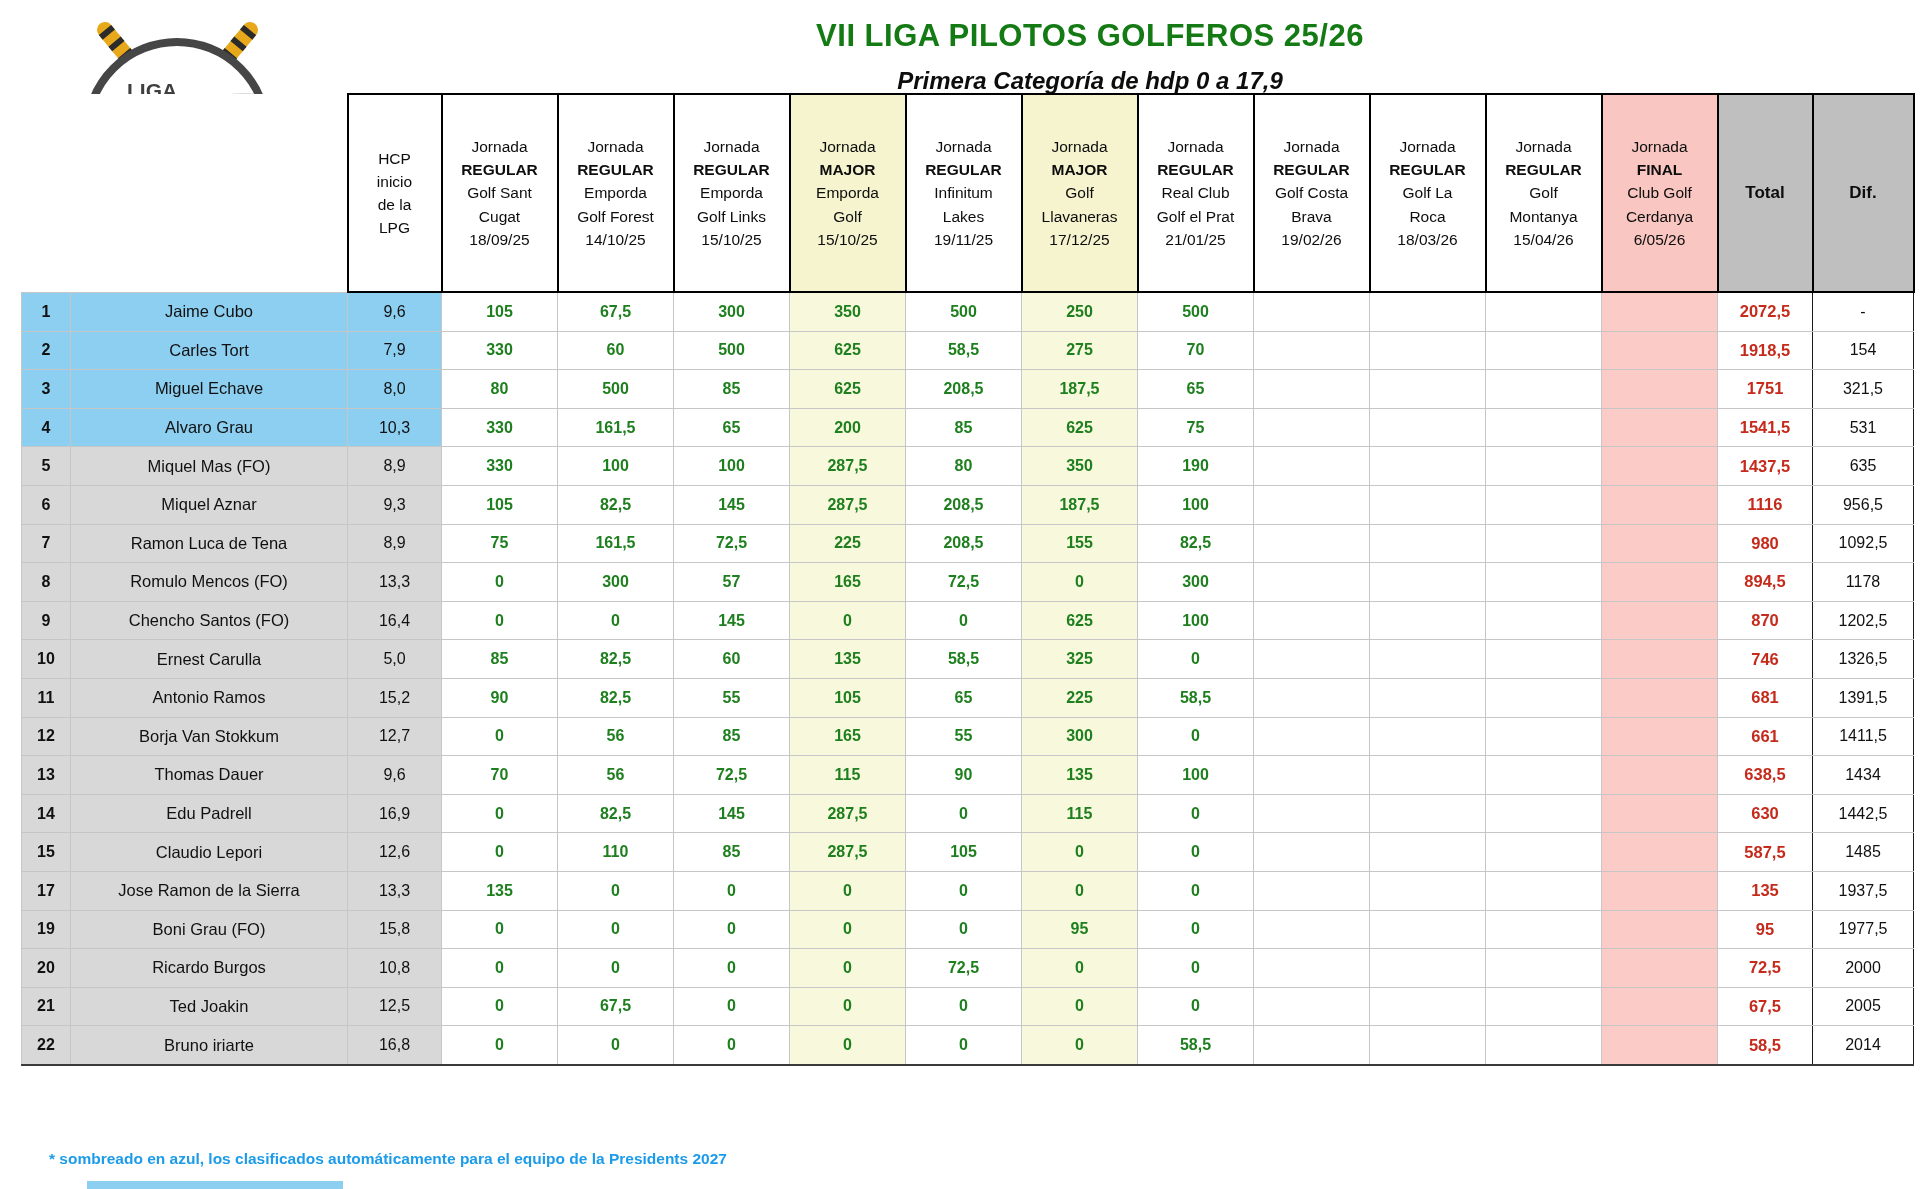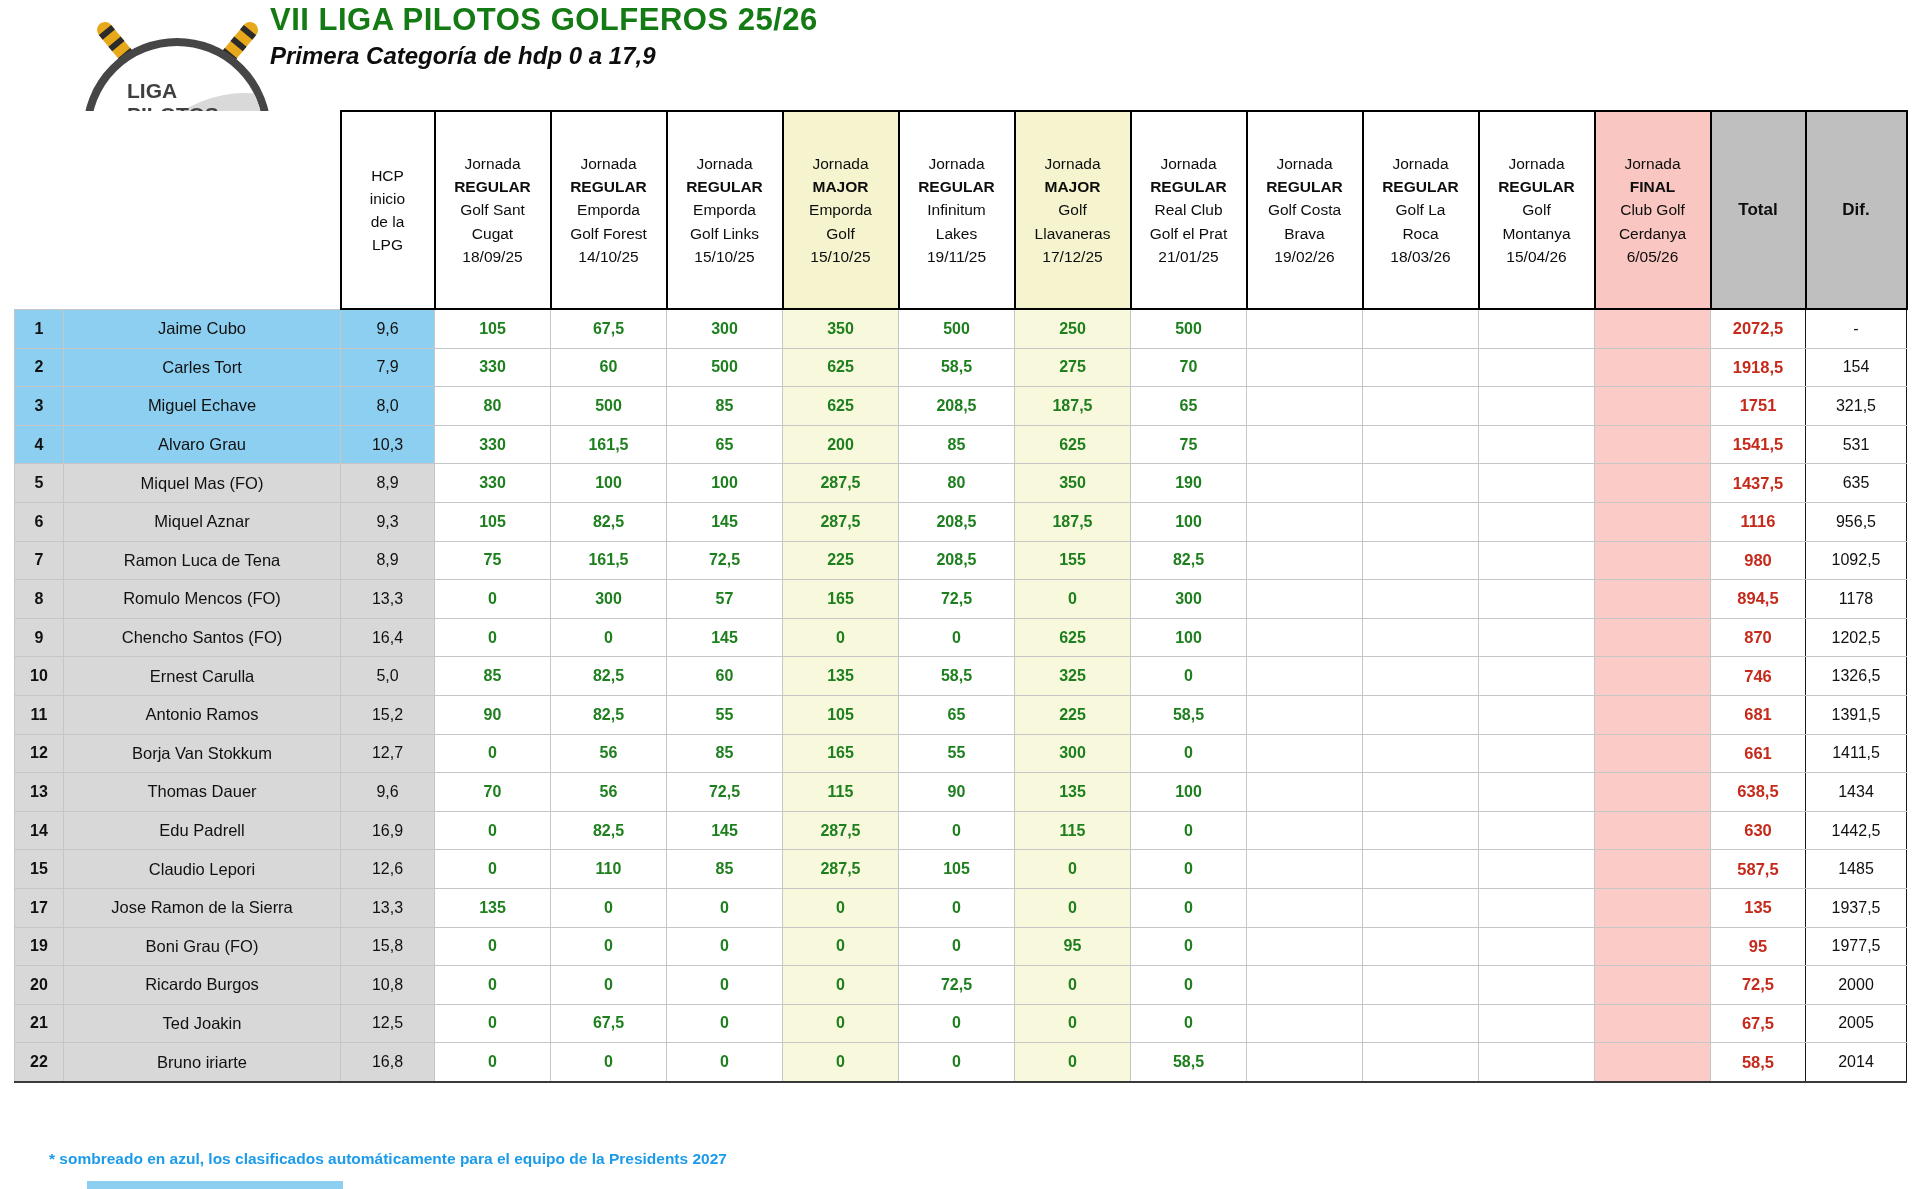--- a/index.html
+++ b/index.html
@@ -1,27 +1,27 @@
 <!DOCTYPE html>
 <html style="--title-green: #147A14; --score-green: #1E7F1E; --total-red: #C52A1B; --qualified-blue: #8CCFF1; --row-gray: #D8D8D8; --major-yellow-header: #F5F4CE; --major-yellow-cell: #F8F8DC; --final-pink-header: #F9C6C1; --final-pink-cell: #FBCBC7; --summary-gray-header: #BFBFBF; --note-blue: #1B9BE9; --tee-green: #17502A;"><head>
 <meta charset="utf-8">
 <style>
   html,body{margin:0;padding:0;background:#fff;}
   body{width:1920px;height:1189px;position:relative;overflow:hidden;
        font-family:"Liberation Sans",sans-serif;color:#111;}
 
   
   .logo{position:absolute;left:55px;top:2px;width:245px;height:258px;}
-  .title-block{position:absolute;left:270px;top:2px;width:1640px;}
+  .title-block{position:absolute;left:270px;top:18px;width:1640px;text-align:center;}
   .main-title{font-size:31px;font-weight:bold;color:var(--title-green);letter-spacing:.5px;}
-  .subtitle{margin-top:4px;font-size:24px;font-weight:bold;font-style:italic;color:#0d0d0d;}
+  .subtitle{margin-top:13px;font-size:24px;font-weight:bold;font-style:italic;color:#0d0d0d;}
 
   
-  table.standings{position:absolute;left:14px;top:93px;width:1892px;
-    border-collapse:collapse;table-layout:fixed;margin-top:17px;}
+  table.standings{position:absolute;left:21px;top:93px;width:1892px;
+    border-collapse:collapse;table-layout:fixed;}
   .c-rank{width:49px}.c-name{width:277px}.c-hcp{width:94px}
   .c-j{width:116px}.c-total{width:95px}.c-dif{width:101px}
 
   thead .corner{border:none;background:#fff;}
   thead th.hdr{border:2px solid #000;background:#fff;height:192px;
     font-size:15.5px;font-weight:normal;line-height:1.5;vertical-align:middle;
     text-align:center;padding:2px;color:#0d0d0d;}
   thead th .hdr-type{font-weight:bold;}
   thead th.sum-hdr{background:var(--summary-gray-header);font-size:17px;font-weight:bold;}
   thead th.hl-yellow{background:var(--major-yellow-header);}

